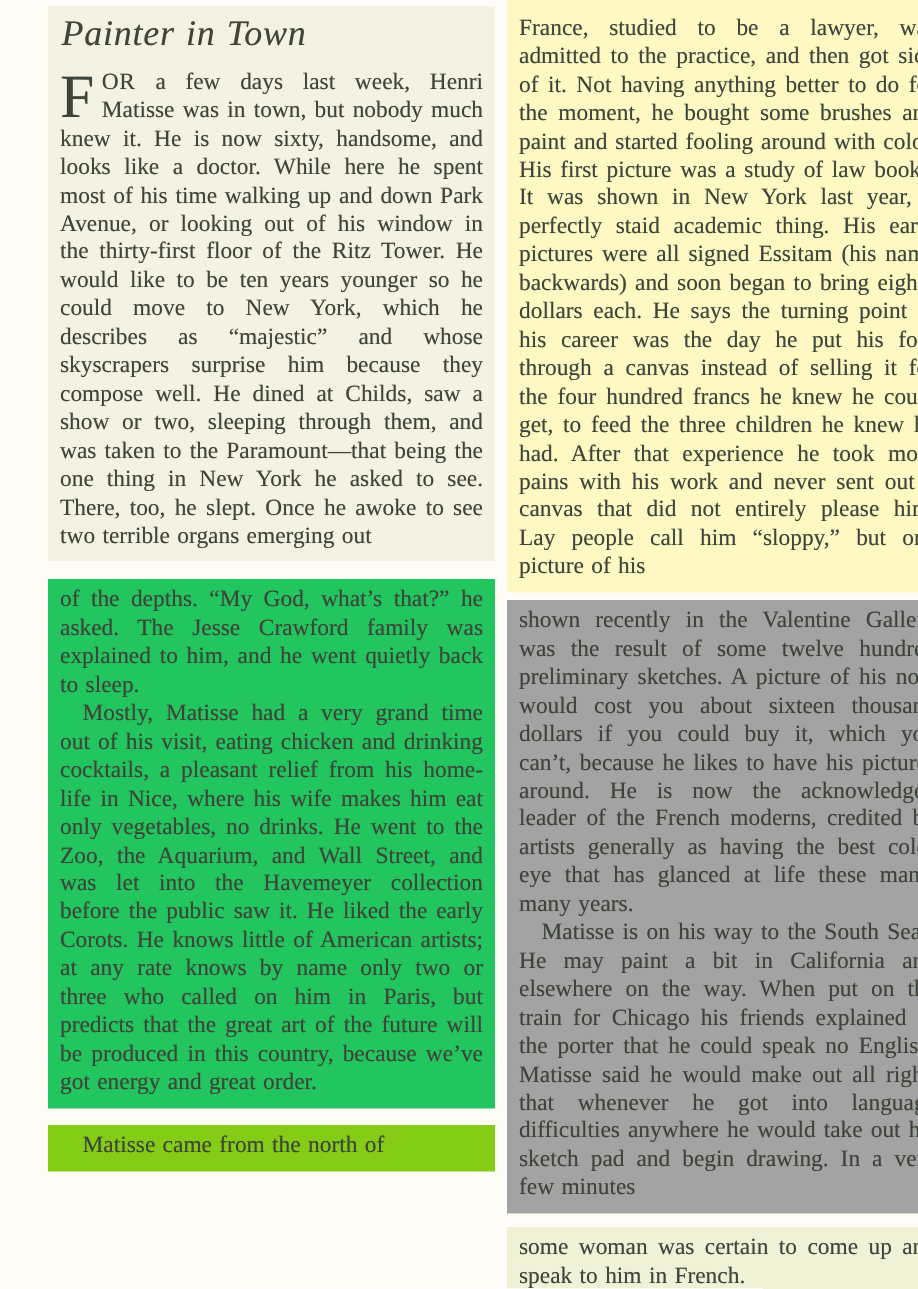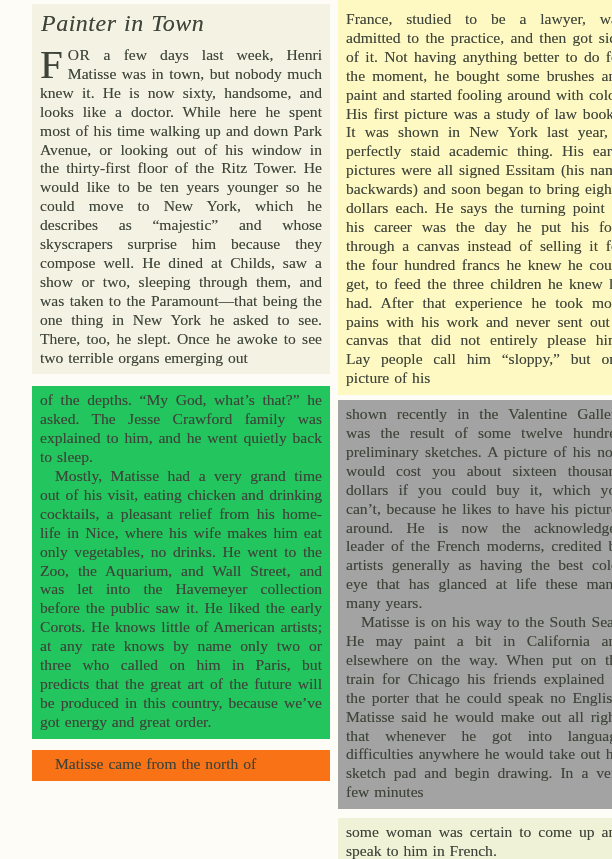--- a/index.html
+++ b/index.html
@@ -27,21 +27,21 @@
   .block {
     padding: 5px 8px 7px 8px;
     text-align: justify;
     font-size: 15.6px;
     line-height: 18.9px;
     word-spacing: 1px;
     text-shadow: 0 0 0.5px rgba(62, 68, 57, 0.45);
   }
   .block-l1 { background: #f4f2e2; }
   .block-l2 { background: #22c55e; margin-top: 12px; }
-  .block-l3 { background: #f97316; margin-top: 11px; }
+  .block-l3 { background: #84cc16; margin-top: 11px; }
   .block-r1 { background: #fef9c3; padding-top: 10px; }
   .block-r2 { background: #a3a3a3; margin-top: 5px; }
   .block-r3 { background: #f0f2d8; margin-top: 9px; }
 
   .article-title {
     font-style: italic;
     font-weight: normal;
     font-size: 24px;
     line-height: 28px;
     letter-spacing: 0.5px;

